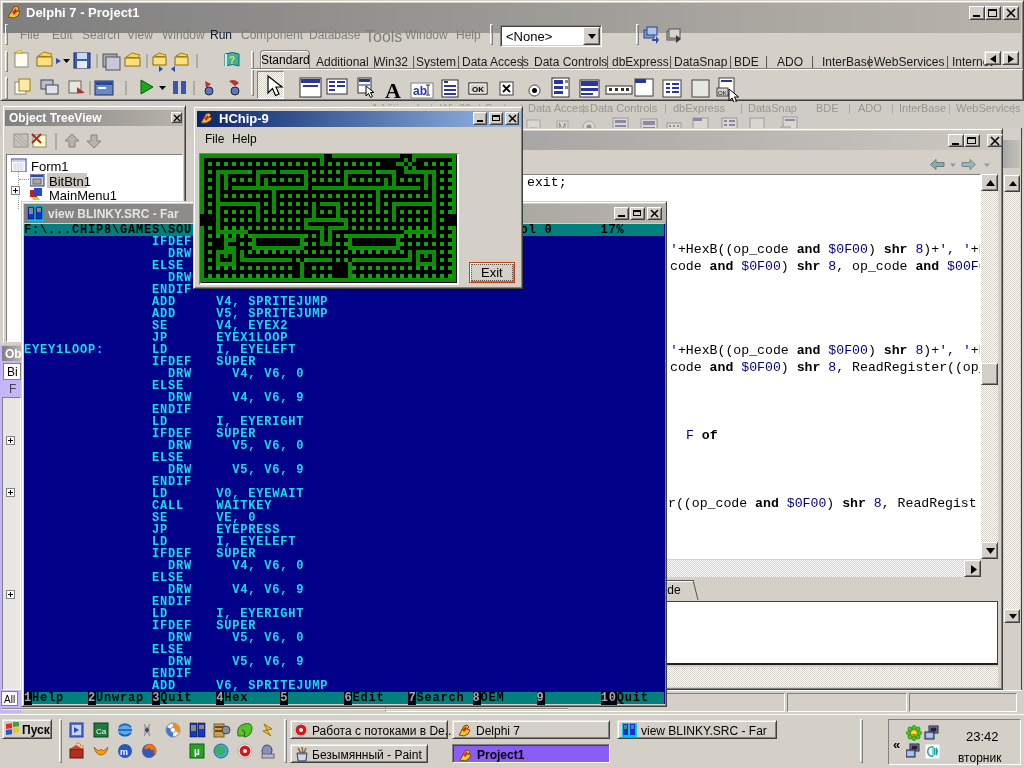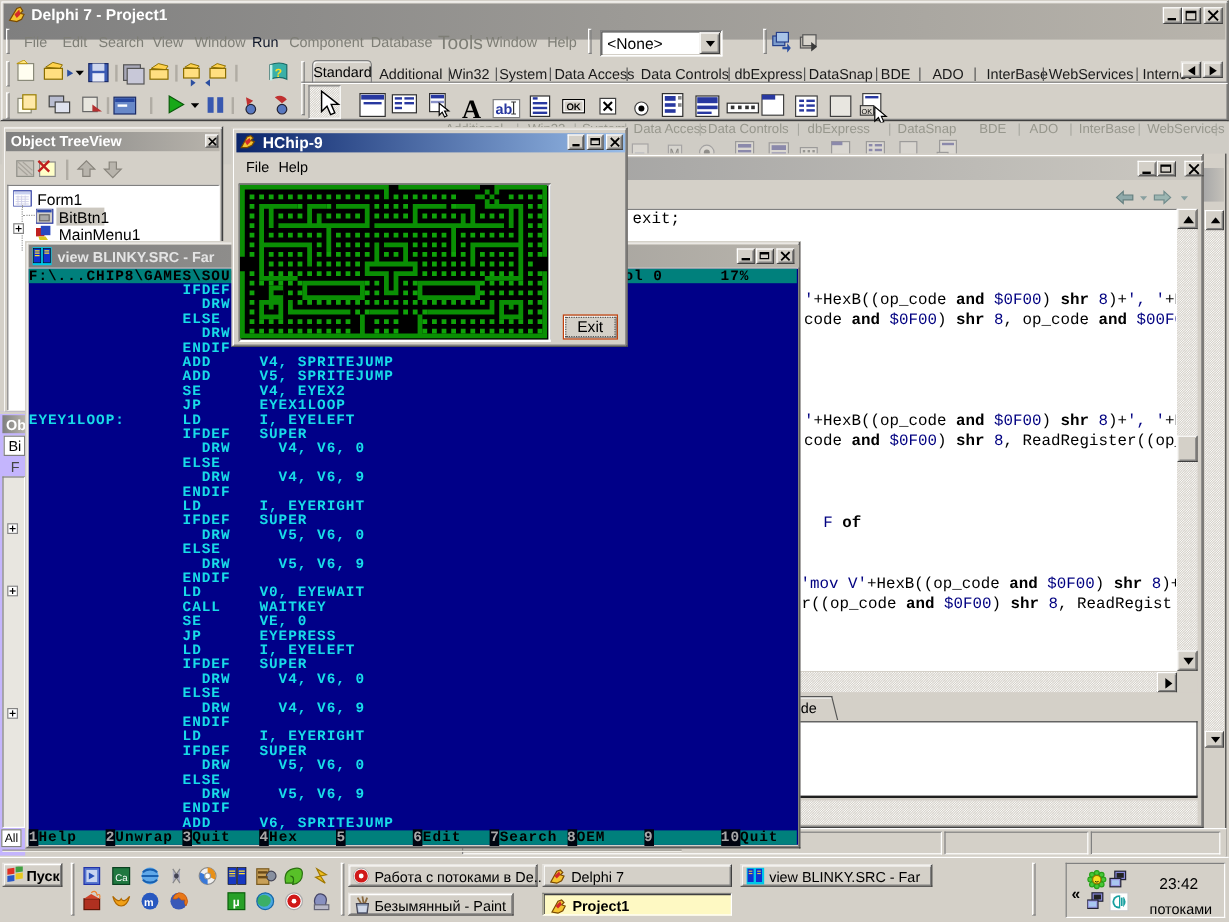--- a/index.html
+++ b/index.html
@@ -421,21 +421,20 @@
 .cl b{font-weight:bold}
 .cl i{font-style:normal;color:#000080}
 </style>
 <div class="abs" style="left:388px;top:173px;width:592px;height:385px;overflow:hidden;pointer-events:none">
  <div class="cl" style="left:139px;top:2px">exit;</div>
  <div class="cl" style="left:282px;top:69px"><i>'</i>+HexB((op_code <b>and</b> <i>$0F00</i>) <b>shr</b> <i>8</i>)+<i>', '</i>+H</div>
  <div class="cl" style="left:282px;top:86px">code <b>and</b> <i>$0F00</i>) <b>shr</b> <i>8</i>, op_code <b>and</b> <i>$00F0</i></div>
  <div class="cl" style="left:282px;top:170px"><i>'</i>+HexB((op_code <b>and</b> <i>$0F00</i>) <b>shr</b> <i>8</i>)+<i>', '</i>+H</div>
  <div class="cl" style="left:282px;top:187px">code <b>and</b> <i>$0F00</i>) <b>shr</b> <i>8</i>, ReadRegister((op_</div>
  <div class="cl" style="left:298px;top:255px"><i>F</i> <b>of</b></div>
- <div class="cl" style="left:279px;top:306px"><i>'mov V'</i>+HexB((op_code <b>and</b> <i>$0F00</i>) <b>shr</b> <i>8</i>)+</div>
  <div class="cl" style="left:280px;top:323px">r((op_code <b>and</b> <i>$0F00</i>) <b>shr</b> <i>8</i>, ReadRegist</div>
 </div>
 
 <div class="abs win" style="left:2px;top:105px;width:184px;height:240px">
  <div class="abs tgrad" style="left:2px;top:4px;width:178px;height:16px">
   <span class="ttl abs" style="left:4px;top:1px">Object TreeView</span>
   <div class="abs b-out" style="left:166px;top:2px;width:11px;height:11px">
         <svg style="left:1px;top:1px" width="8" height="8">
           <path d="M1 1 L7 7 M7 1 L1 7" stroke="#000" stroke-width="1.4"></path>
         </svg>
@@ -698,21 +697,21 @@
   <span class="abs" style="left:23px;top:3px;font-size:12px;white-space:nowrap">view BLINKY.SRC - Far</span>
  </div>
  <div class="abs b-btn" style="left:290px;top:29px;width:138px;height:19px">
   <svg style="left:3px;top:1px" width="15" height="16">
         <path d="M4 2 l3 5 M8 1 l1 6 M12 2 l-2 5" stroke="#8a6a40" stroke-width="1.5"></path>
         <path d="M3 7 h10 l-1 8 h-8z" fill="#98a8c0" stroke="#445"></path>
         <path d="M4 9 h8 l-1 5 h-6z" fill="#d0d8e8"></path>
       </svg>
   <span class="abs" style="left:21px;top:3px;font-size:12px;white-space:nowrap">Безымянный - Paint</span>
  </div>
- <div class="abs" style="left:452px;top:29px;width:158px;height:19px;background:#fef9c3;border:1px solid;border-color:#808080 #fff #fff #808080;box-shadow:inset 1px 1px 0 #404040">
+ <div class="abs" style="left:452px;top:29px;width:158px;height:19px;background:#8b5cf6;border:1px solid;border-color:#808080 #fff #fff #808080;box-shadow:inset 1px 1px 0 #404040">
   <svg style="left:5px;top:2px" width="15" height="16">
         <path d="M2 13 L7 4 l3 -1 2 2 -2 2 3 1 -2 4 -4 2z" fill="#f4c430" stroke="#7a4a00"></path>
         <path d="M5 8 l4 -4 1 3 -3 3z" fill="#d42a2a"></path>
       </svg>
   <b class="abs" style="left:24px;top:3px;font-size:12px">Project1</b>
  </div>
  <div class="abs" style="left:860px;top:4px;width:3px;height:44px;border:1px solid;border-color:#fff #808080 #808080 #fff"></div>
 
  <div class="abs" style="left:888px;top:4px;width:133px;height:46px;border:1px solid;border-color:#808080 #fff #fff #808080">
   <b class="abs" style="left:4px;top:17px;font-size:13px">«</b>
@@ -747,15 +746,15 @@
         </g>
    <g transform="translate(19,19)">
           <rect x="0" y="0" width="15" height="15" fill="#fff" stroke="#ccc"></rect>
           <circle cx="7.5" cy="7.5" r="5.5" fill="#18a0a0"></circle>
           <path d="M7.5 3.5 a4 4 0 0 0 0 8z" fill="#fff"></path>
           <rect x="8.5" y="2" width="2.5" height="11" fill="#fff"></rect>
           <rect x="9" y="4" width="1.5" height="7" fill="#18a0a0"></rect>
         </g>
   </svg>
   <span class="abs" style="left:77px;top:9px;font-size:13px">23:42</span>
-  <span class="abs" style="left:69px;top:31px;font-size:12px">потоками</span>
+  <span class="abs" style="left:69px;top:31px;font-size:12px">вторник</span>
  </div>
 </div>
 
 </body></html>

